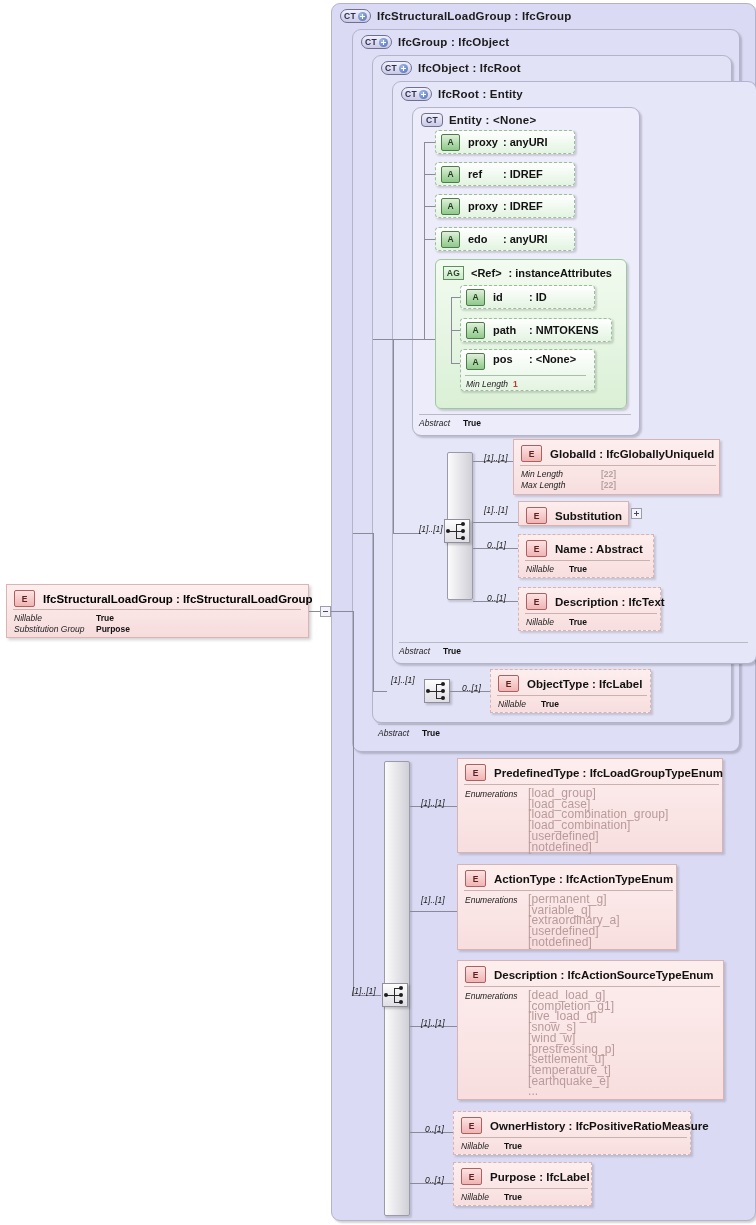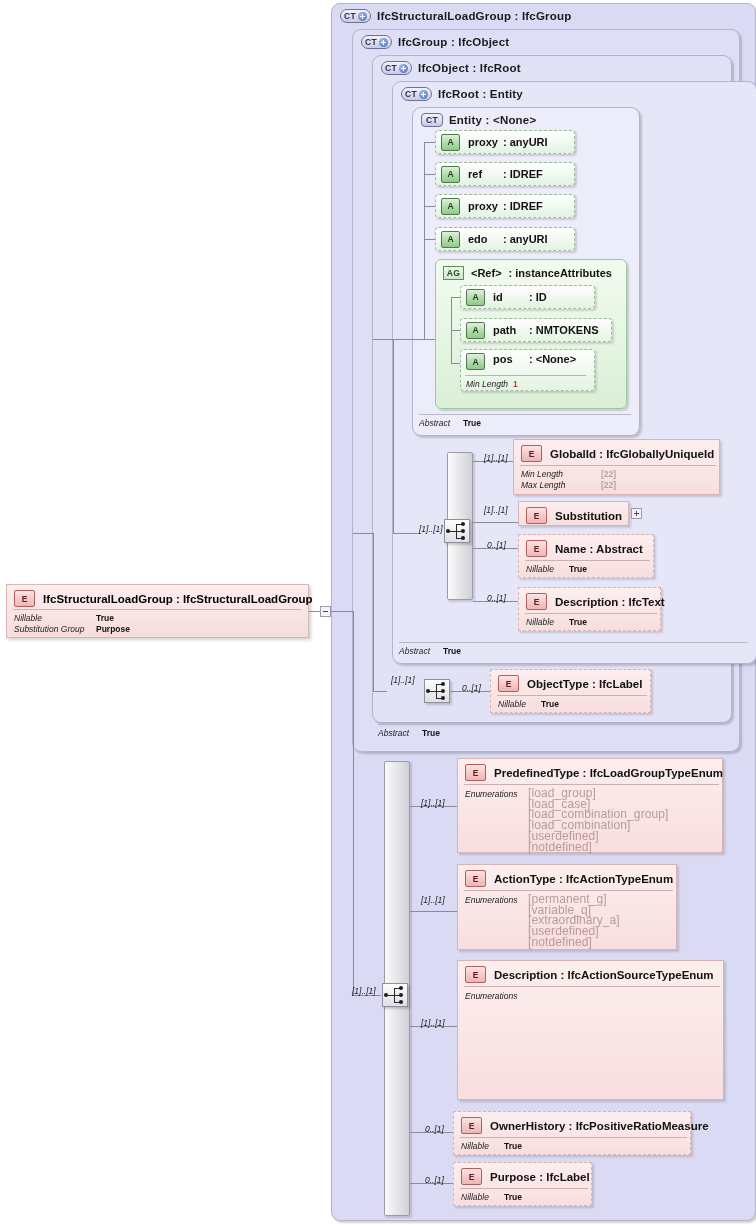--- a/index.html
+++ b/index.html
@@ -392,20 +392,32 @@
 
 <div class="ln lnh" style="left:410px;top:1026px;width:47px;"></div>
 <div class="card" style="left:421px;top:1018px;">[1]..[1]</div>
 <div class="el solid" style="left:457px;top:960px;width:267px;height:140px;">
   <div class="hd">
     <span class="ebadge">E</span>
     <span class="nm">Description : IfcActionSourceTypeEnum</span>
   </div>
   <div class="sep" style="left:6px;top:25px;width:256px;"></div>
   <div class="enlabel" style="left:7px;top:30px;">Enumerations</div>
+  <div class="enums" style="left:70px;top:29px;">
+      <div>[dead_load_g]</div>
+      <div>[completion_g1]</div>
+      <div>[live_load_q]</div>
+      <div>[snow_s]</div>
+      <div>[wind_w]</div>
+      <div>[prestressing_p]</div>
+      <div>[settlement_u]</div>
+      <div>[temperature_t]</div>
+      <div>[earthquake_e]</div>
+      <div>...</div>
+    </div>
 </div>
 
 <div class="ln lnh" style="left:410px;top:1132px;width:43px;"></div>
 <div class="card" style="left:425px;top:1124px;">0..[1]</div>
 <div class="el opt" style="left:453px;top:1111px;width:238px;height:44px;">
   <div class="hd">
     <span class="ebadge">E</span>
     <span class="nm">OwnerHistory : IfcPositiveRatioMeasure</span>
   </div>
   <div class="sep" style="left:6px;top:25px;width:227px;"></div>

